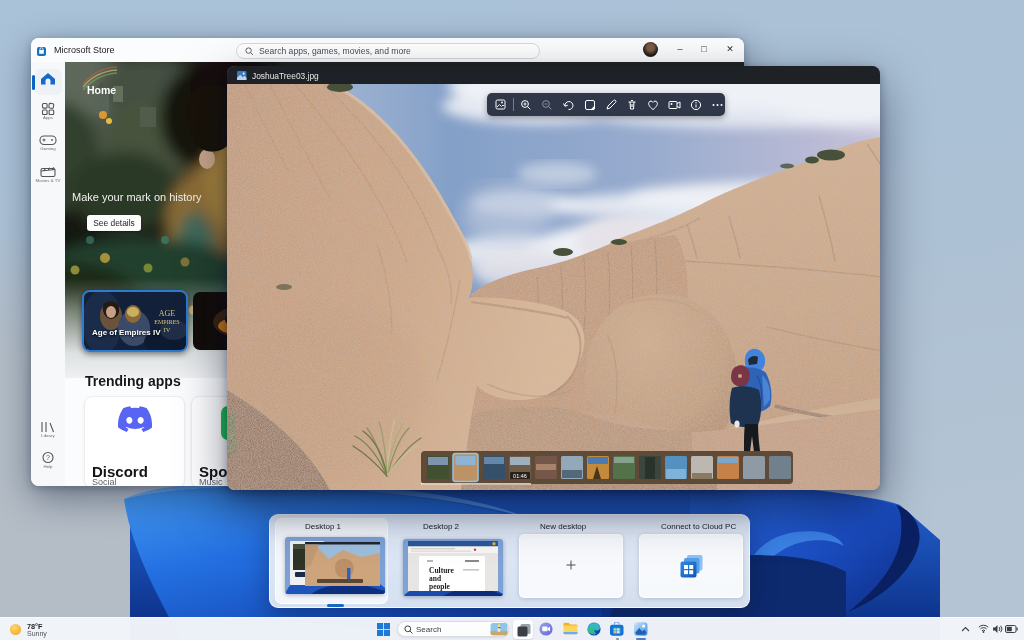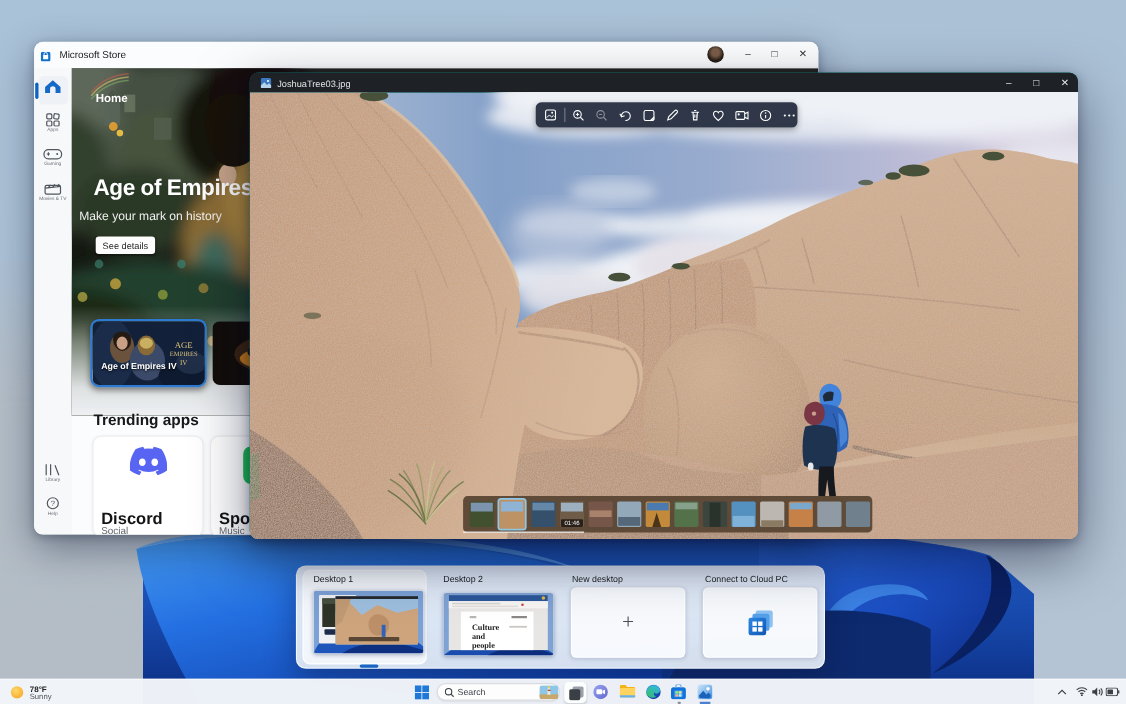--- a/index.html
+++ b/index.html
@@ -1,19 +1,19 @@
 <!DOCTYPE html>
 <html><head><meta charset="utf-8"><style>
 html,body{margin:0;padding:0;width:1024px;height:640px;overflow:hidden;background:#9fb6c9;font-family:"Liberation Sans",sans-serif;}
 *{box-sizing:border-box;}
 #screen{position:relative;width:1024px;height:640px;}
 .abs{position:absolute;}
 
 #store{position:absolute;left:31px;top:38px;width:713px;height:448px;border-radius:8px;background:#f5f6f8;box-shadow:0 12px 36px rgba(5,15,40,.42),0 2px 8px rgba(5,15,40,.25);overflow:hidden;}
-#photos{position:absolute;left:227px;top:66px;width:753px;height:424px;border-radius:8px;background:#0f766e;box-shadow:0 18px 48px rgba(5,10,35,.5),0 3px 10px rgba(5,10,35,.3);overflow:hidden;}
+#photos{position:absolute;left:227px;top:66px;width:653px;height:424px;border-radius:8px;background:#737373;box-shadow:0 18px 48px rgba(5,10,35,.5),0 3px 10px rgba(5,10,35,.3);overflow:hidden;}
 
 #store .tbar{position:absolute;left:0;top:0;width:100%;height:24px;background:#fbfcfd;}
 #store .ttext{position:absolute;left:23px;top:7px;font-size:9px;color:#1b1b1b;text-align:center;}
 #store .searchbox{position:absolute;left:205px;top:5px;width:304px;height:16px;border-radius:9px;background:#fff;border:1px solid #d6dade;color:#48505a;font-size:8.6px;line-height:14px;padding-left:22px;}
 #store .searchbox .mag{position:absolute;left:8px;top:3px;}
 #store .avatar{position:absolute;left:612px;top:4px;width:15px;height:15px;border-radius:50%;background:radial-gradient(circle at 50% 38%,#7a5c48 0 28%,#2a2016 60%,#14100c 100%);}
 .wbtn{position:absolute;top:0;width:24px;height:22px;color:#303030;font-size:9px;text-align:center;line-height:22px;}
 
 #store .side{position:absolute;left:0;top:24px;width:34px;height:424px;background:#f7f8fa;}
 #store .homebar{position:absolute;left:1px;top:13px;width:2.5px;height:15px;border-radius:2px;background:#0b63c4;}
@@ -36,21 +36,21 @@
 .appcat{position:absolute;font-size:9px;color:#5f6368;}
 
 #photos .tbar{position:absolute;left:0;top:0;width:100%;height:18px;background:#1e2226;}
 #photos .ttext{position:absolute;left:25px;top:5px;font-size:8.4px;color:#e6e6e6;}
 #photos .wbtn{height:18px;line-height:18px;color:#e8e8e8;}
 #toolbar{position:absolute;left:260px;top:27px;width:238px;height:23px;border-radius:5px;background:rgba(32,41,59,.93);box-shadow:0 2px 6px rgba(0,0,0,.35);display:flex;align-items:center;}
 #toolbar svg{flex:0 0 auto;}
 
 #taskview{position:absolute;left:269px;top:514px;width:481px;height:93.5px;border-radius:9px;background:linear-gradient(rgba(237,243,250,.95),rgba(223,232,243,.95));border:1px solid rgba(255,255,255,.75);box-shadow:0 10px 26px rgba(8,20,60,.38);}
 #taskview .cell1{position:absolute;left:5px;top:3px;width:113px;height:86px;border-radius:7px;background:rgba(252,254,255,.72);border:1px solid rgba(255,255,255,.9);}
-#taskview .dlbl{position:absolute;top:7px;font-size:8px;color:#1b1d20;}
+#taskview .dlbl{position:absolute;top:7px;font-size:8px;color:#1b1d20;margin-left:20px;}
 .dthumb{position:absolute;top:21.5px;width:100px;height:57px;border-radius:3px;overflow:hidden;box-shadow:0 1px 4px rgba(20,40,80,.35);}
 #taskview .pill{position:absolute;left:57px;top:88.5px;width:17px;height:3px;border-radius:2px;background:#1766c2;}
 .newbox{position:absolute;top:19px;width:104px;height:64px;border-radius:5px;background:rgba(250,252,254,.88);border:1px solid rgba(255,255,255,.95);box-shadow:0 1px 4px rgba(20,40,80,.18);}
 
 #taskbar{position:absolute;left:0;top:617px;width:1024px;height:23px;background:rgba(241,244,248,.98);border-top:1px solid rgba(255,255,255,.6);}
 #taskbar .wtemp{position:absolute;left:27px;top:3.5px;font-size:7.3px;font-weight:700;color:#1f1f1f;}
 #taskbar .wsun{position:absolute;left:27px;top:11.5px;font-size:7px;color:#4f545a;}
 #taskbar .search{position:absolute;left:397px;top:2.5px;width:112px;height:16px;border-radius:9px;background:#fdfdfe;border:1px solid #d9dce1;box-shadow:0 1px 2px rgba(0,0,0,.08);}
 #taskbar .stext{position:absolute;left:18px;top:3px;font-size:8px;color:#3a3f44;}
 #taskbar .tvbtn{position:absolute;left:513px;top:1.5px;width:20px;height:19px;border-radius:4px;background:rgba(255,255,255,.9);box-shadow:0 1px 2px rgba(0,0,0,.12);}
@@ -173,20 +173,26 @@
 </div>
 
 <div id="store">
   <div class="tbar"></div>
   <svg class="abs" style="left:5.5px;top:8.5px" width="9" height="9" viewBox="0 0 9 9">
         <rect width="9" height="9" rx="2" fill="#1072c9"></rect>
         <rect x="2.2" y="3" width="4.6" height="3.8" rx=".5" fill="#fff"></rect>
         <path d="M3,3 V2.2 A1.5,1.5 0 0 1 6,2.2 V3" stroke="#fff" stroke-width=".8" fill="none"></path>
       </svg>
   <div class="ttext">Microsoft Store</div>
+  <div class="searchbox">Search apps, games, movies, and more
+    <svg class="mag" width="9" height="9" viewBox="0 0 9 9">
+          <circle cx="3.6" cy="3.6" r="2.7" stroke="#555" stroke-width=".9" fill="none"></circle>
+          <path d="M5.7,5.7 L8,8" stroke="#555" stroke-width=".9"></path>
+        </svg>
+  </div>
   <div class="avatar"></div>
   <div class="wbtn" style="left:637px">–</div>
   <div class="wbtn" style="left:661px">□</div>
   <div class="wbtn" style="left:687px">✕</div>
 
   <div class="content">
     <svg id="hero" viewBox="0 0 679 316" preserveAspectRatio="none">
       <defs>
         <linearGradient id="hbase" x1="0" y1="0" x2="0" y2="1">
           <stop offset="0" stop-color="#232620"></stop>
@@ -251,21 +257,20 @@
       <ellipse cx="95" cy="252" rx="14" ry="18" fill="#3a6b52" opacity=".8"></ellipse>
       <ellipse cx="130" cy="262" rx="12" ry="16" fill="#2e5a46" opacity=".8"></ellipse>
       <ellipse cx="60" cy="258" rx="12" ry="15" fill="#426b38" opacity=".7"></ellipse>
       <circle cx="95" cy="238" r="5" fill="#c8a858" opacity=".9"></circle>
       <circle cx="128" cy="248" r="4.5" fill="#b89848" opacity=".9"></circle>
       <circle cx="62" cy="246" r="4" fill="#caaa5a" opacity=".8"></circle>
       <rect y="216" width="679" height="100" fill="url(#hfade)"></rect>
     </svg>
   </div>
   <div class="home" style="position:absolute;left:56px;top:46px;color:#fff;font-size:10.5px;font-weight:600;">Home</div>
-  <div class="aoetitle">Age of Empires</div>
   <div class="aoesub">Make your mark on history</div>
   <div class="seebtn">See details</div>
   <div class="card1"><svg width="106" height="62" viewBox="0 0 106 62">
     <rect width="106" height="62" fill="#12203a"></rect>
     <ellipse cx="18" cy="30" rx="20" ry="32" fill="#1a2c4a"></ellipse>
     <ellipse cx="27" cy="24" rx="11" ry="14" fill="#6b523c"></ellipse>
     <path d="M19,14 C20,8 34,8 35,15 C36,22 33,26 27,27 C21,26 18,20 19,14 Z" fill="#241a14"></path>
     <ellipse cx="27" cy="20" rx="5" ry="6" fill="#c9a086"></ellipse>
     <ellipse cx="50" cy="36" rx="16" ry="18" fill="#3a4a68"></ellipse>
     <ellipse cx="49" cy="22" rx="8" ry="9" fill="#8a6a36"></ellipse>

